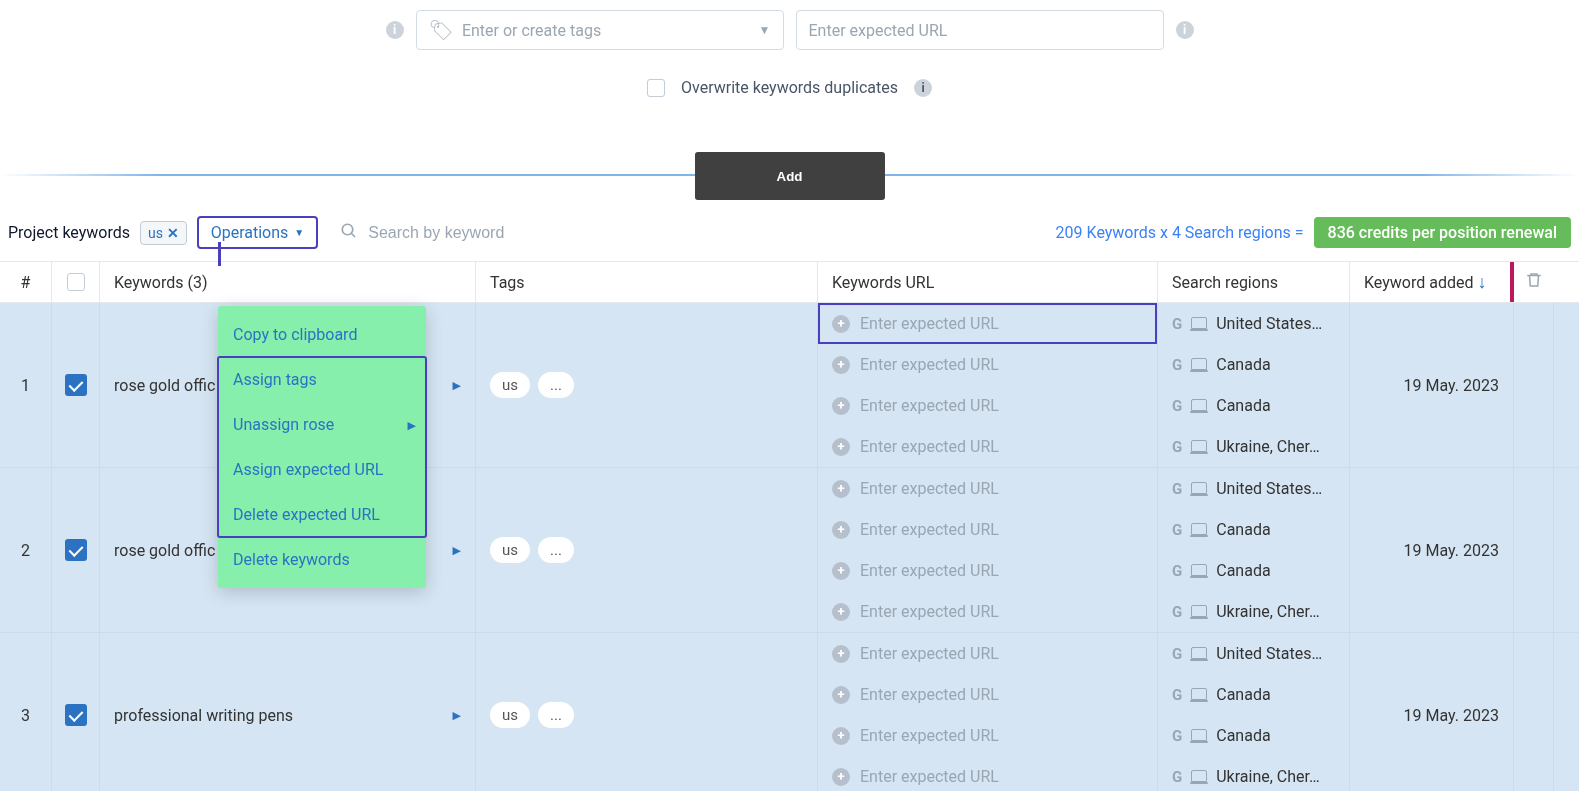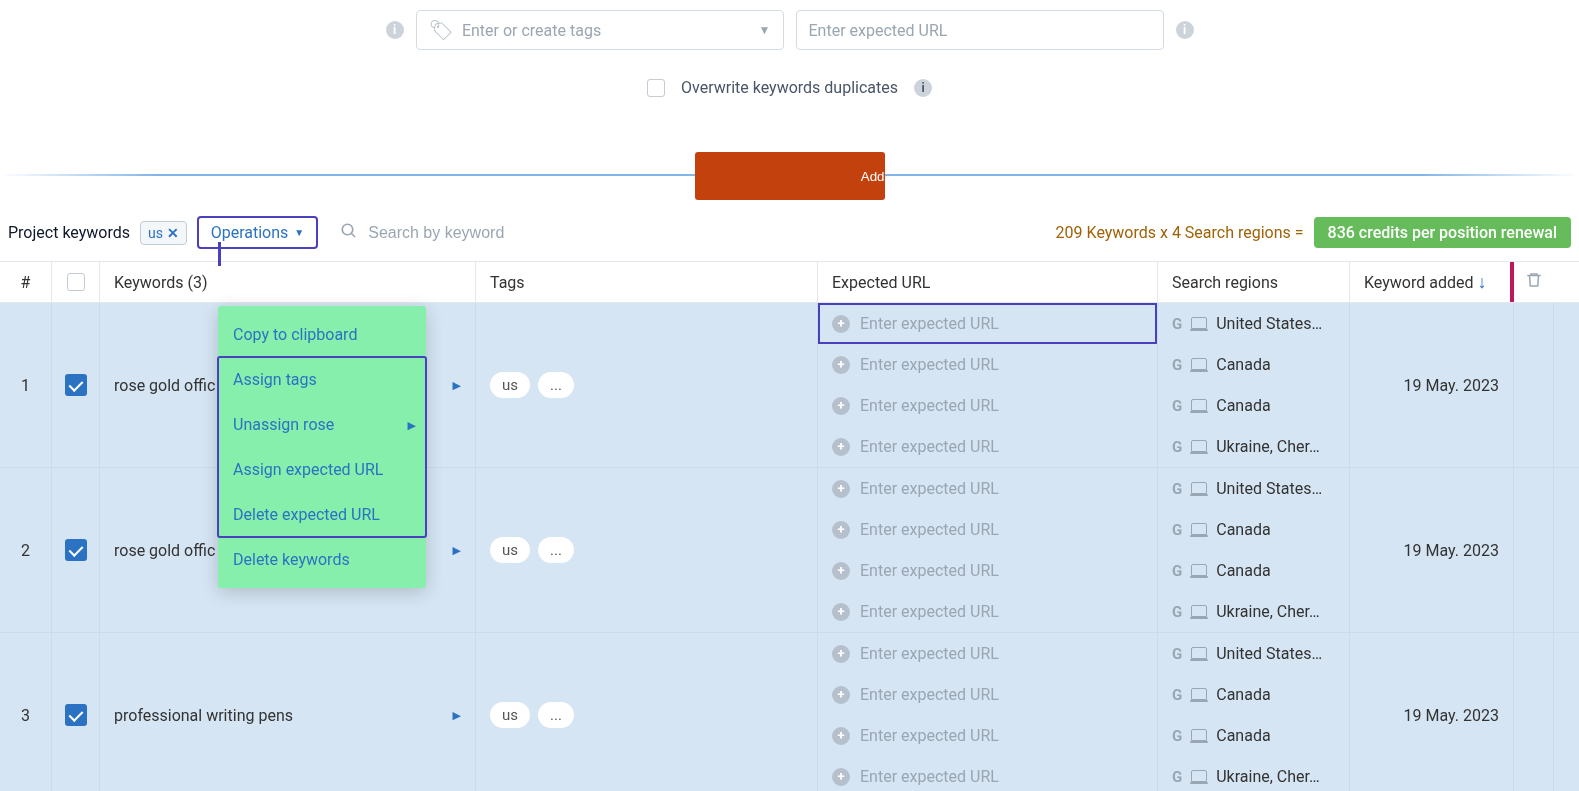--- a/index.html
+++ b/index.html
@@ -58,25 +58,24 @@
   .separator-row { position:relative; margin-top:55px; height:48px; }
   .hr-line {
     position:absolute; left:0; right:0; top:22px;
     height:2px;
     background: linear-gradient(90deg, rgba(76,150,224,0) 0%, rgba(76,150,224,0.7) 10%, rgba(76,150,224,0.7) 90%, rgba(76,150,224,0) 100%);
   }
   .add-btn {
     position:absolute; left:50%; transform:translateX(-50%);
     top:0;
     width:190px; height:48px;
-    background:#c2410c;
-    color:#fff; font-weight:400;
+    background:#404040;
+    color:#fff; font-weight:700;
     border:none; border-radius:3px;
     cursor:pointer;
-    text-align:right;
   }
   .toolbar {
     display:flex; align-items:center;
     padding: 16px 8px 12px 8px;
     gap:10px;
   }
   .toolbar .label { color:#0f172a; }
   .us-chip {
     display:inline-flex; align-items:center; gap:4px;
     border:1px solid #c3ccd6; border-radius:4px;
@@ -91,21 +90,21 @@
     background:#fff; cursor:pointer;
   }
   .ops-btn .tri { font-size:10px; color:#2b73c2; }
   .search-icon { color:#9aa6b2; font-size:18px; margin-left:12px; }
   .search-input {
     border:none; outline:none; font-size:16px; color:#333;
     width:260px;
   }
   .search-input::placeholder { color:#9aa6b2; }
   .toolbar .spacer { flex:1; }
-  .credits-pre { color:#a16207; }
+  .credits-pre { color:#3b82f6; }
   .credits-badge {
     background:#66bb5a; color:#fff;
     padding:6px 14px; border-radius:4px;
     font-weight:500;
   }
 
   .grid { position:relative; }
   .header-row {
     display:flex; border-top:1px solid #e3e8ee; border-bottom:1px solid #e3e8ee;
     background:#fff; height:42px; align-items:center;
@@ -271,21 +270,21 @@
 <div class="grid">
   <div class="ops-connector"></div>
 
   <div class="header-row">
     <div class="col-num h">#</div>
     <div class="col-chk">
       <span class="checkbox-sq"></span>
     </div>
     <div class="col-kw h">Keywords (3)</div>
     <div class="col-tags h">Tags</div>
-    <div class="col-url h">Expected URL</div>
+    <div class="col-url h">Keywords URL</div>
     <div class="col-reg h">Search regions</div>
     <div class="col-date h" style="justify-content:flex-start;">
       <span>Keyword added</span>
       <span class="sort-arrow">↓</span>
     </div>
     <div class="col-trash">
       <span class="trash-icon">
         <svg viewBox="0 0 24 24" fill="none" stroke="#9aa6b2" stroke-width="2">
             <path d="M3 6h18"></path>
             <path d="M8 6V4h8v2"></path>

